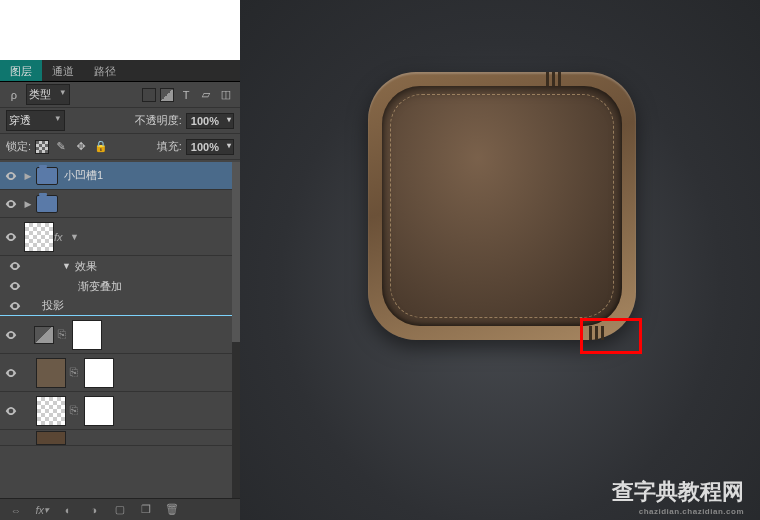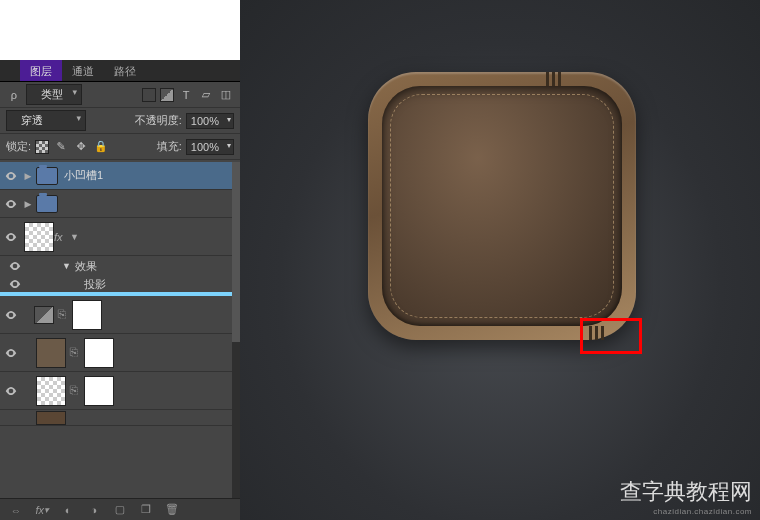--- a/index.html
+++ b/index.html
@@ -4,31 +4,31 @@
 <style>
 * { margin: 0; padding: 0; box-sizing: border-box; font-family: "Microsoft YaHei", sans-serif; }
 body { width: 760px; height: 520px; background: #3a3d42; overflow: hidden; position: relative; }
 
 .panel { position: absolute; left: 0; top: 0; width: 240px; height: 520px; background: #454545; color: #ccc; font-size: 11px; }
 
 .white-strip { position: absolute; left: 0; top: 0; width: 240px; height: 60px; background: #fff; }
 
 .tabs { position: absolute; top: 60px; left: 0; display: flex; background: #2b2b2b; width: 240px; height: 22px; border-bottom: 1px solid #000; }
 .tab { padding: 4px 10px; cursor: pointer; color: #aaa; }
-.tab.active { background: #4c1d95; color: #ddd; margin-left: 20px; }
+.tab.active { background: #0f766e; color: #ddd; }
 
 .row { display: flex; align-items: center; height: 26px; padding: 0 6px; gap: 4px; border-bottom: 1px solid #333; }
 .opts { position: absolute; top: 82px; width: 240px; }
 
-.dd { background: #333; border: 1px solid #222; padding: 2px 18px 2px 14px; position: relative; color: #ddd; }
+.dd { background: #333; border: 1px solid #222; padding: 2px 18px 2px 2px; position: relative; color: #ddd; }
 .dd::after { content: "▾"; position: absolute; right: 4px; top: 2px; font-size: 9px; color: #aaa; }
 
 .ico { width: 16px; height: 16px; display: inline-flex; align-items: center; justify-content: center; color: #bbb; }
 .mini { width: 14px; height: 14px; background: #444; border: 1px solid #222; }
-.pct { background: #333; border: 1px solid #222; padding: 1px 14px 1px 4px; position: relative; }
+.pct { background: #333; border: 1px solid #222; padding: 1px 14px 1px 4px; position: relative; font-weight: bold; }
 .pct::after { content: "▾"; position: absolute; right: 2px; top: 1px; font-size: 8px; }
 
 .layers { position: absolute; top: 162px; width: 240px; bottom: 22px; overflow: hidden; }
 .layer { display: flex; align-items: center; height: 28px; border-bottom: 1px solid #333; }
 .layer.tall { height: 38px; }
 .eye { width: 22px; display: flex; justify-content: center; color: #bbb; }
 .eye svg { width: 14px; height: 14px; }
 .chev { width: 12px; color: #aaa; font-size: 9px; text-align: center; }
 .thumb { width: 30px; height: 30px; border: 1px solid #222; background: #666; margin-left: 2px; }
 .thumb.checker { background: repeating-conic-gradient(#ccc 0 25%, #fff 0 50%) 0 0/8px 8px; }
@@ -56,21 +56,21 @@
 .notch { position: absolute; background: #3a2d1f; }
 .n1 { top: 0; left: 178px; width: 3px; height: 14px; }
 .n2 { top: 0; left: 184px; width: 3px; height: 14px; }
 .n3 { top: 0; left: 190px; width: 3px; height: 14px; }
 .nb1 { bottom: 0; right: 44px; width: 3px; height: 14px; }
 .nb2 { bottom: 0; right: 38px; width: 3px; height: 14px; }
 .nb3 { bottom: 0; right: 32px; width: 3px; height: 14px; }
 
 .redbox { position: absolute; left: 340px; top: 318px; width: 62px; height: 36px; border: 3px solid #f00; }
 
-.wm { position: absolute; right: 8px; bottom: 4px; text-align: right; }
+.wm { position: absolute; right: 16px; bottom: 4px; text-align: right; font-weight: bold; }
 .wm1 { color: #dcdcdc; font-size: 22px; font-family: "KaiTi", serif; }
 .wm2 { color: #888; font-size: 8px; letter-spacing: .5px; }
 
 .scrollbar { position: absolute; right: 0; top: 162px; width: 8px; bottom: 22px; background: #2f2f2f; }
 .scrollthumb { position: absolute; top: 0; width: 8px; height: 180px; background: #555; }
 </style>
 </head>
 <body>
 
 <div class="panel">
@@ -87,21 +87,21 @@
       <span class="ico">ρ</span>
       <span class="dd">类型</span>
       <span style="flex:1"></span>
       <span class="mini"></span>
       <span class="mini" style="background:linear-gradient(135deg,#555 50%,#999 50%)"></span>
       <span class="ico">T</span>
       <span class="ico">▱</span>
       <span class="ico">◫</span>
     </div>
     <div class="row">
-      <span class="dd" style="width:80px">穿透</span>
+      <span class="dd" style="width:59px">穿透</span>
       <span style="flex:1"></span>
       <span>不透明度:</span>
       <span class="pct">100%</span>
     </div>
     <div class="row">
       <span>锁定:</span>
       <span class="mini" style="background:repeating-conic-gradient(#ccc 0 25%,#666 0 50%) 0 0/6px 6px"></span>
       <span class="ico">✎</span>
       <span class="ico">✥</span>
       <span class="ico">🔒</span>
@@ -147,21 +147,29 @@
 
     <div class="sub">
       <span class="eye eye2">
           <svg width="14" height="14" viewBox="0 0 24 24">
             <path fill="#bbb" d="M12 5C7 5 3 12 3 12s4 7 9 7 9-7 9-7-4-7-9-7zm0 11a4 4 0 110-8 4 4 0 010 8z"></path>
           </svg>
         </span>
       <span class="chev2">▼</span>
       <span>效果</span>
     </div>
-    <div class="sub" style="padding-left:84px;border-bottom:4px solid #7dd3fc">
+    <div class="sub" style="padding-left:78px">
+      <span class="eye eye2">
+          <svg width="14" height="14" viewBox="0 0 24 24">
+            <path fill="#bbb" d="M12 5C7 5 3 12 3 12s4 7 9 7 9-7 9-7-4-7-9-7zm0 11a4 4 0 110-8 4 4 0 010 8z"></path>
+          </svg>
+        </span>
+      <span>渐变叠加</span>
+    </div>
+    <div class="sub" style="padding-left:42px;border-bottom:1px solid #7dd3fc">
       <span class="eye eye2">
           <svg width="14" height="14" viewBox="0 0 24 24">
             <path fill="#bbb" d="M12 5C7 5 3 12 3 12s4 7 9 7 9-7 9-7-4-7-9-7zm0 11a4 4 0 110-8 4 4 0 010 8z"></path>
           </svg>
         </span>
       <span>投影</span>
     </div>
 
     <div class="layer tall">
       <span class="eye">

